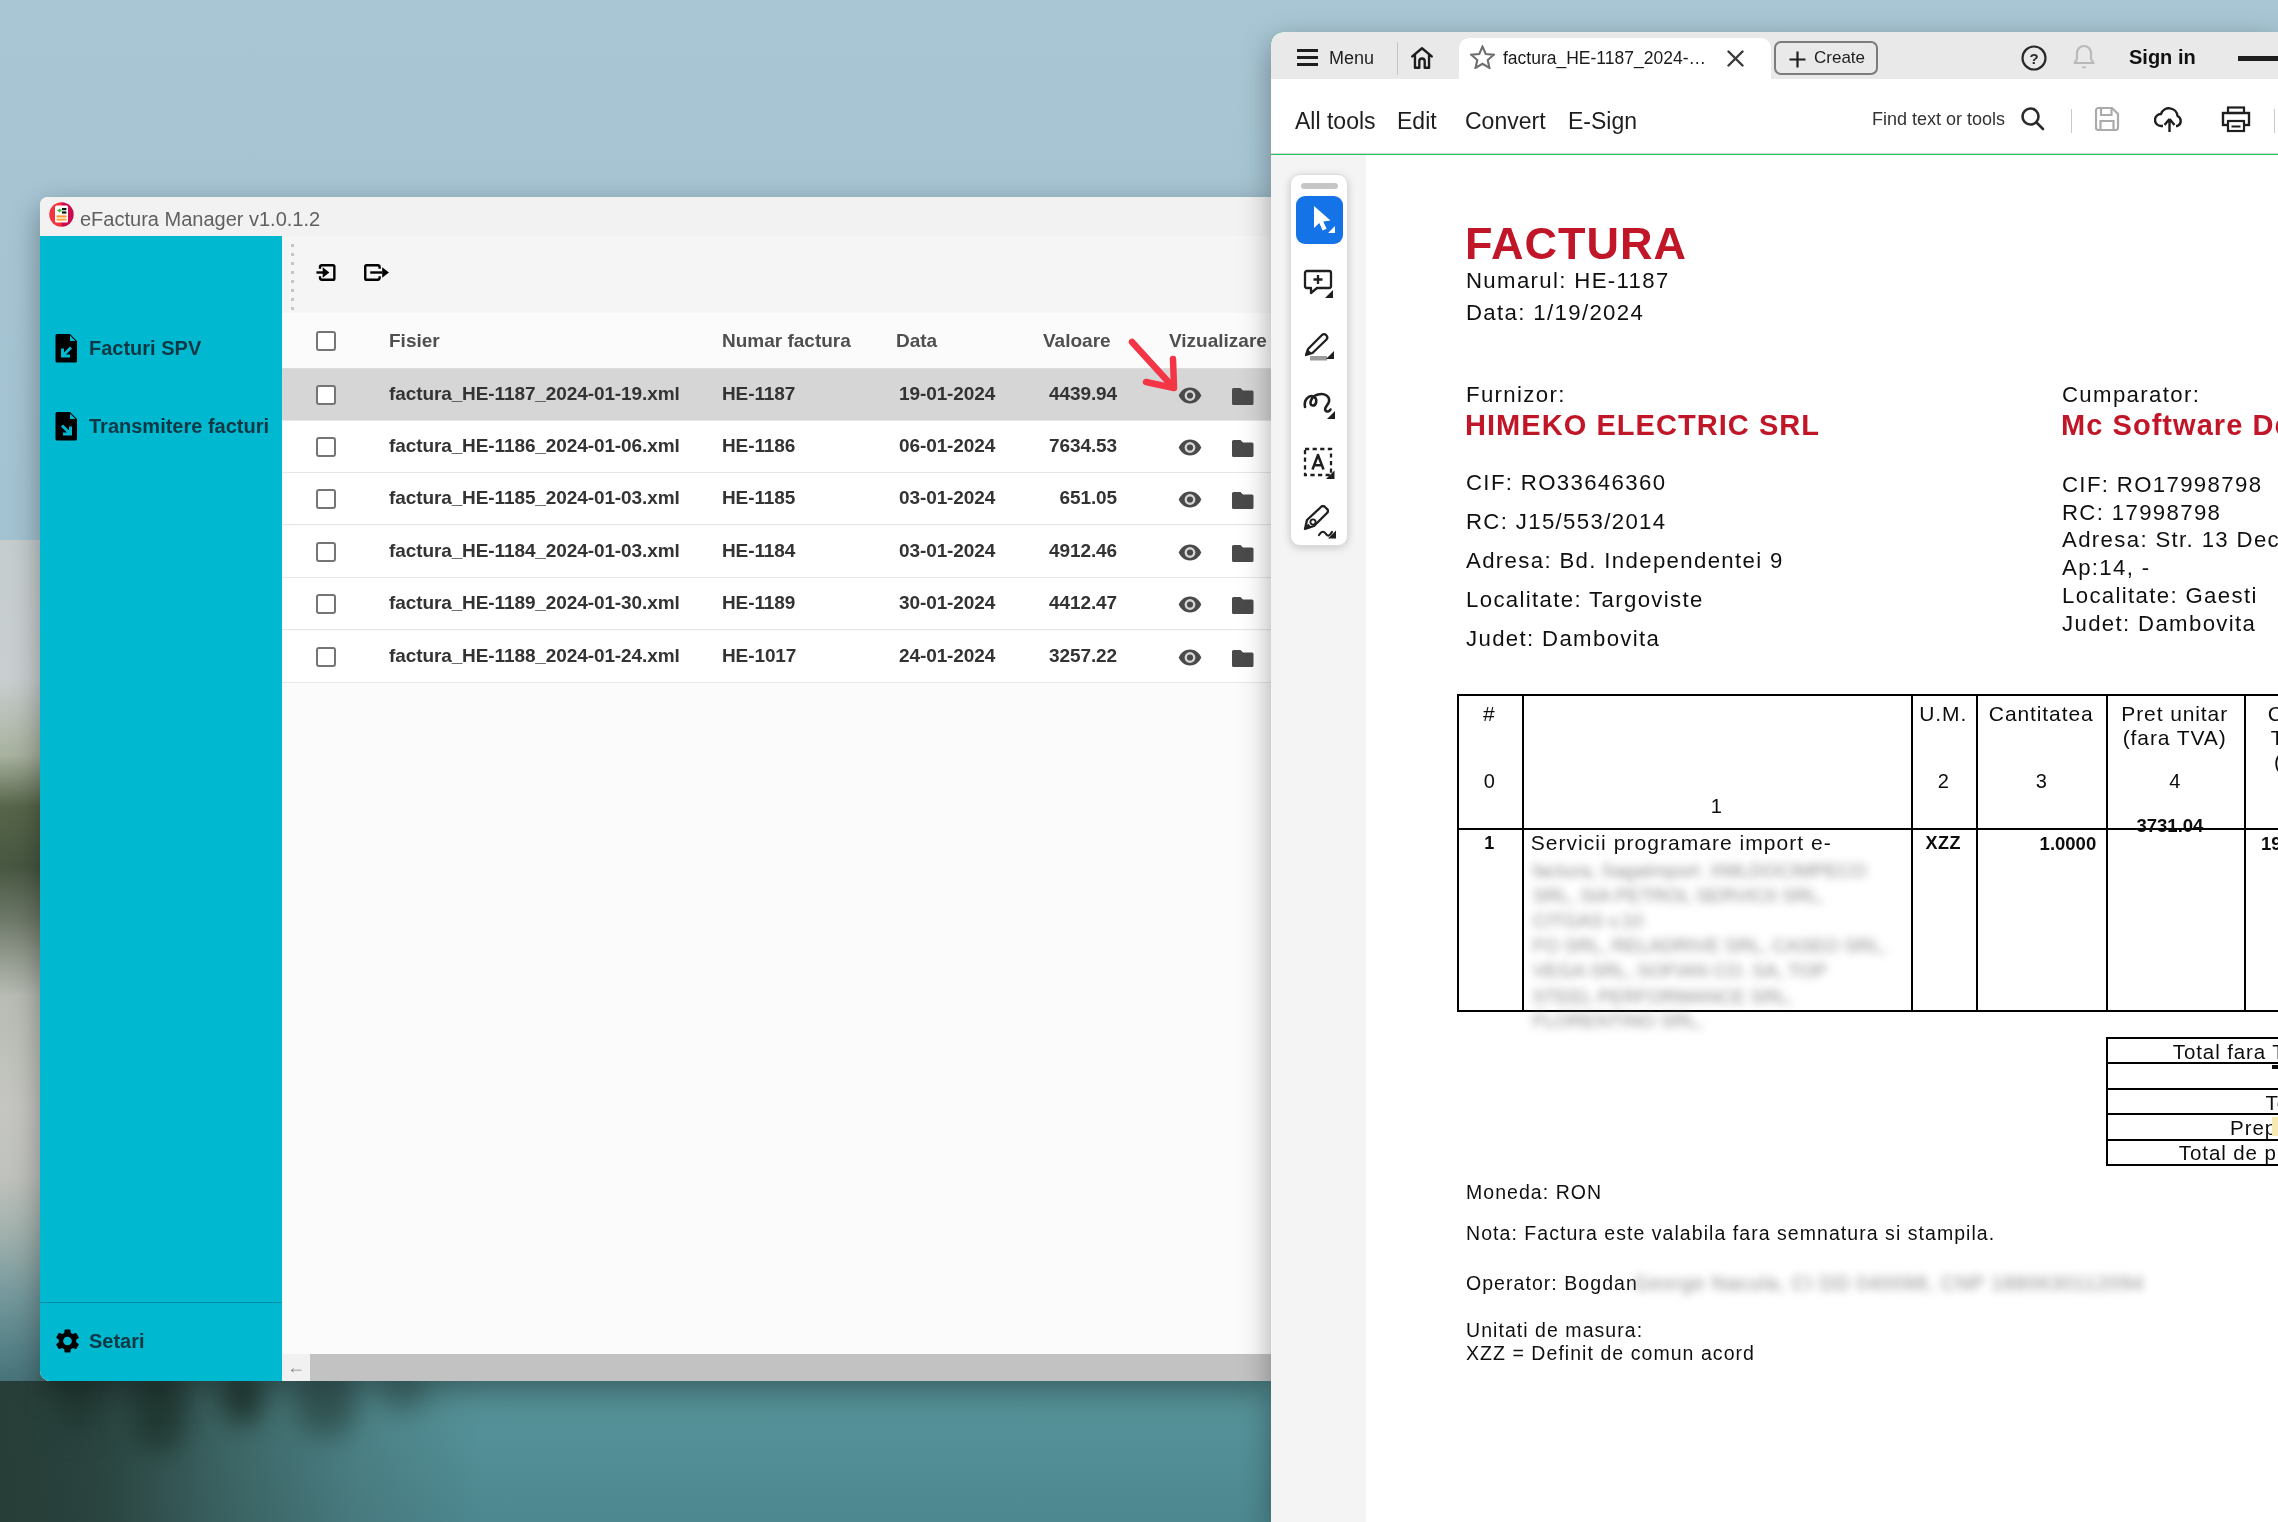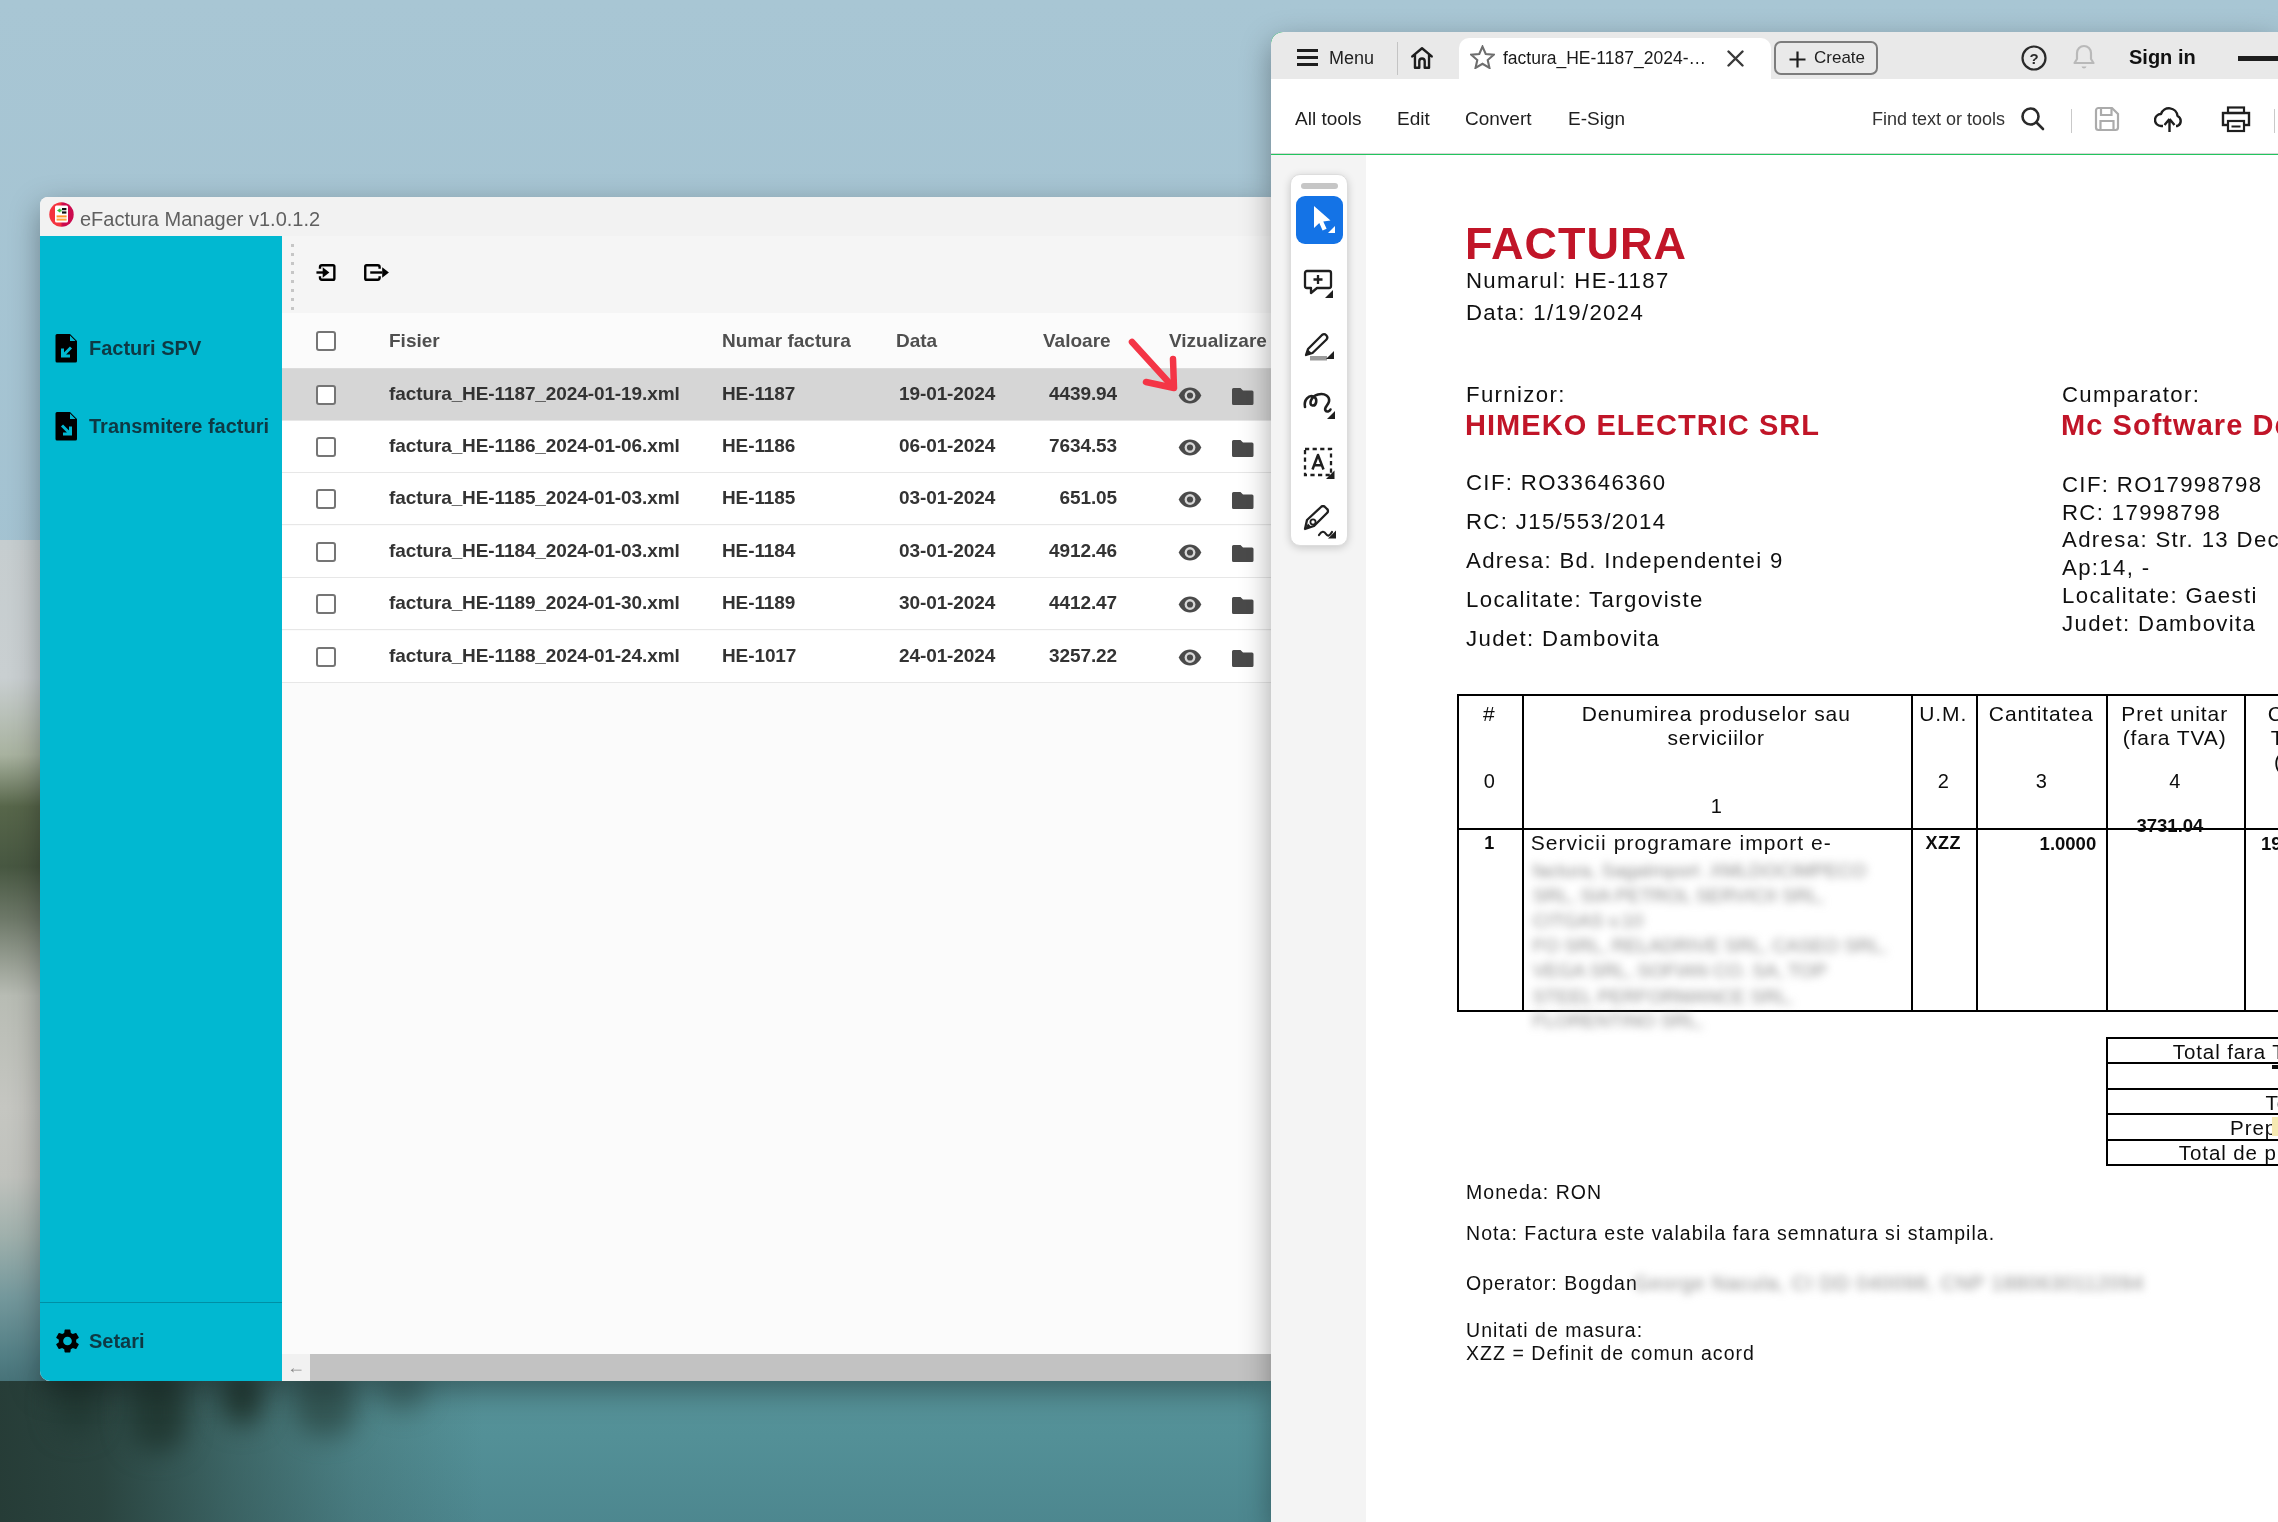--- a/index.html
+++ b/index.html
@@ -65,21 +65,21 @@
              border-radius:10px; box-shadow:0 2px 8px rgba(0,0,0,.18); }
   #palette .handle { position:absolute; left:10px; top:8px; width:37px; height:6px; background:#c6c6c6; border-radius:3px; }
   #bluetool { position:absolute; left:5px; top:21px; width:47px; height:48px; background:#1473e6; border-radius:9px; }
   .pico { position:absolute; left:50%; transform:translateX(-50%); }
 
   
   .pdf { color:#101010; letter-spacing:1.05px; }
   .red { color:#c11528; font-weight:700; }
   .blur1 { filter:blur(4px); color:#8a8a8a; }
 
-  .menuitem { font-size:19px; color:#1e1e1e; }
+  .menuitem { font-size:23px; color:#1e1e1e; }
   .info { font-size:22.2px !important; letter-spacing:1.35px; }
 </style>
 </head>
 <body>
   <div id="wallL" class="abs"></div>
   <div id="wallB" class="abs">
     <div class="refl" style="left:55px;top:-8px;width:42px;height:60px;"></div>
     <div class="refl" style="left:128px;top:-8px;width:58px;height:78px;"></div>
     <div class="refl" style="left:222px;top:-8px;width:40px;height:52px;"></div>
     <div class="refl" style="left:295px;top:-8px;width:62px;height:64px;opacity:.55;"></div>
@@ -379,21 +379,20 @@
           <div class="hline" style="left:0;top:0;width:100%"></div>
           <div class="hline" style="left:0;top:134px;width:100%"></div>
           <div class="hline" style="left:0;top:316.5px;width:100%"></div>
           <div class="vline" style="left:0;top:0;height:318.5px"></div>
           <div class="vline" style="left:65px;top:0;height:318.5px"></div>
           <div class="vline" style="left:454px;top:0;height:318.5px"></div>
           <div class="vline" style="left:519.5px;top:0;height:318.5px"></div>
           <div class="vline" style="left:649px;top:0;height:318.5px"></div>
           <div class="vline" style="left:787.5px;top:0;height:318.5px"></div>
           <div class="thead" style="left:0;top:8px;width:65px;">#</div>
-          <div class="thead" style="left:65px;top:8px;width:389px;">Denumirea produselor sau<br>serviciilor</div>
           <div class="thead" style="left:454px;top:8px;width:65px;">U.M.</div>
           <div class="thead" style="left:519.5px;top:8px;width:130px;">Cantitatea</div>
           <div class="thead" style="left:649px;top:8px;width:138px;">Pret unitar<br>(fara TVA)</div>
           <div class="thead" style="left:787.5px;top:8px;width:95px;">Cota<br>TVA<br>(%)</div>
           <div class="tnum" style="left:0;top:76px;width:65px;">0</div>
           <div class="tnum" style="left:65px;top:101px;width:389px;">1</div>
           <div class="tnum" style="left:454px;top:76px;width:65px;">2</div>
           <div class="tnum" style="left:519.5px;top:76px;width:130px;">3</div>
           <div class="tnum" style="left:649px;top:76px;width:138px;">4</div>
           <div class="tnum" style="left:0;top:139px;width:65px;font-weight:700;font-size:18px;">1</div>

